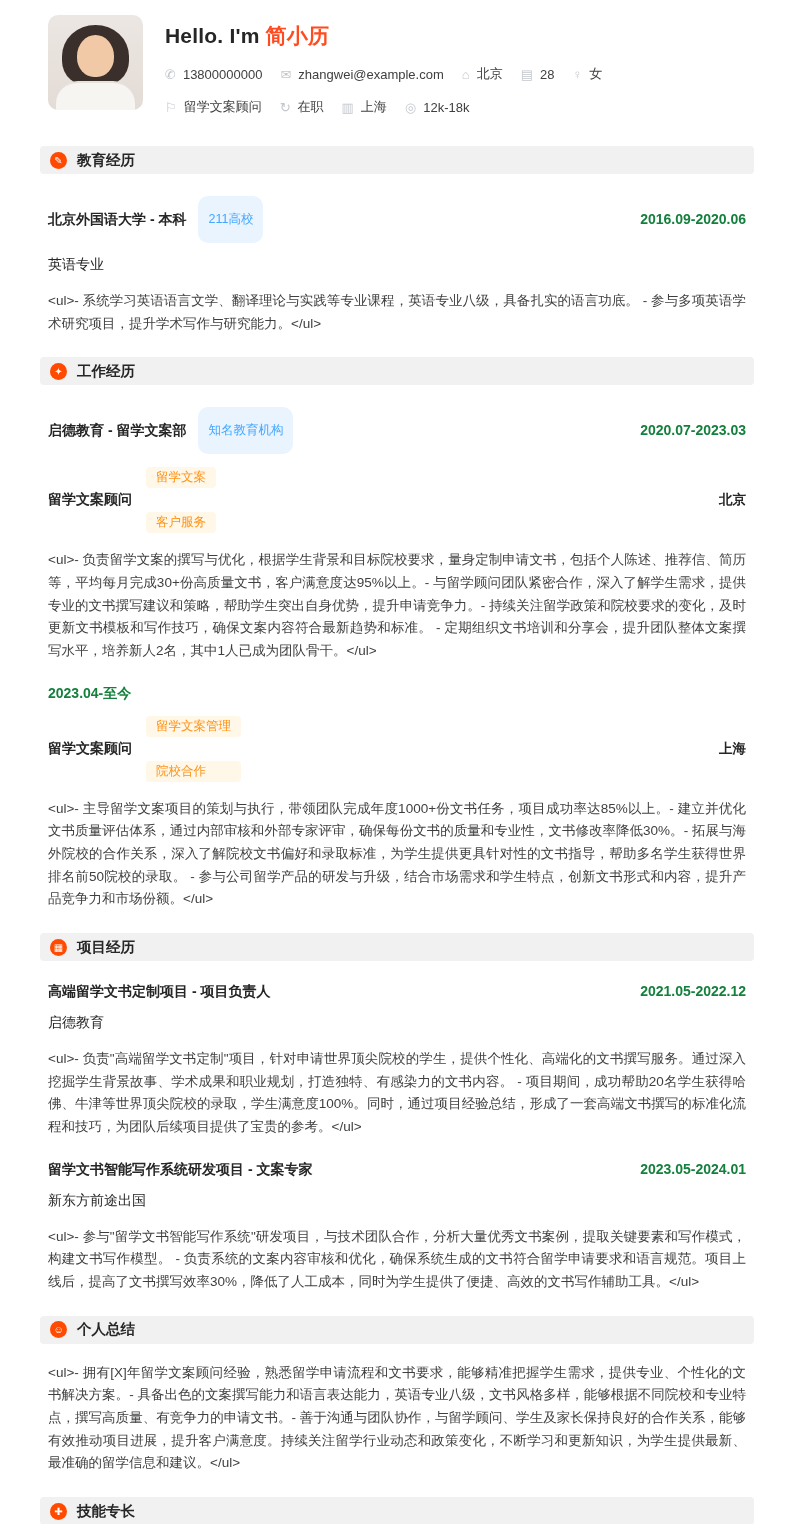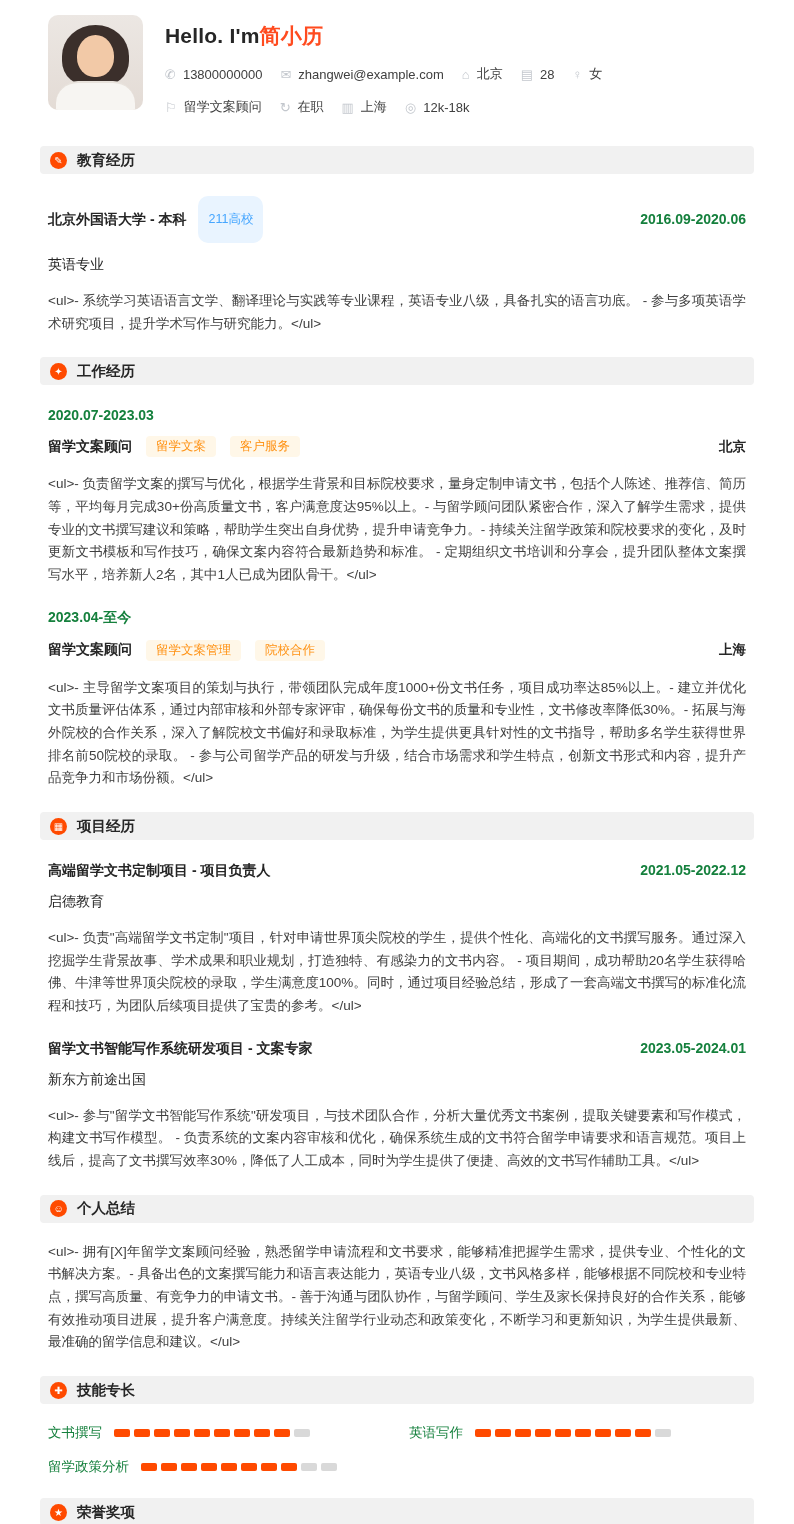--- a/index.html
+++ b/index.html
@@ -22,21 +22,21 @@
   .header{display:flex;gap:22px;padding:0 8px;margin-bottom:30px;}
   .avatar{
     width:95px;height:95px;border-radius:10px;overflow:hidden;position:relative;
     background:linear-gradient(180deg,#ece7e3 0%,#e3dbd5 100%);flex:0 0 auto;
   }
   .av-hair{position:absolute;left:14px;top:10px;width:67px;height:62px;border-radius:50% 50% 42% 42%;background:#3b2f2b;}
   .av-face{position:absolute;left:29px;top:20px;width:37px;height:42px;border-radius:50% 50% 46% 46%;background:#f2c9a7;}
   .av-body{position:absolute;left:8px;top:66px;width:79px;height:40px;border-radius:22px 22px 0 0;background:#f7f5f2;border-top:2px solid #e8e2dc;}
   .head-right{padding-top:7px;flex:1;}
   .hello{font-size:21px;font-weight:bold;color:#262626;letter-spacing:.2px;}
-  .hello .nm{color:var(--name-orange);}
+  .hello .nm{color:var(--name-orange);margin-left:6px;}
   .c-row{display:flex;flex-wrap:wrap;align-items:center;gap:4px 18px;margin-top:15px;font-size:13px;color:#404040;}
   .c-item{display:inline-flex;align-items:center;gap:7px;}
   .c-icon{color:#c3c7cd;font-size:13px;line-height:1;}
 
   
   .sec{margin-top:22px;}
   .sec-bar{
     display:flex;align-items:center;gap:10px;height:28px;
     background:var(--section-bg);border-radius:4px;padding:0 10px;
   }
@@ -50,21 +50,21 @@
   .entry{margin-top:22px;}
   .row{display:flex;justify-content:space-between;align-items:baseline;}
   .e-title{font-size:14px;font-weight:bold;color:#262626;display:flex;align-items:center;}
   .e-date{font-size:14px;font-weight:bold;color:#15803d;white-space:nowrap;}
   .e-sub{font-size:14px;font-weight:normal;color:#262626;}
   .e-loc{font-size:13.5px;font-weight:bold;color:#262626;}
   .badge-blue{
     margin-left:12px;background:var(--badge-bg);color:var(--badge-text);
     font-size:12.5px;font-weight:normal;padding:15px 10px;border-radius:10px;white-space:nowrap;
   }
-  .tags{display:inline-flex;gap:14px;margin-left:14px;}
+  .tags{display:inline-flex;gap:24px;margin-left:14px;flex-direction:column;}
   .tag{
     background:var(--tag-bg);color:var(--tag-text);font-size:12.5px;font-weight:normal;
     padding:2px 10px;border-radius:4px;white-space:nowrap;
   }
   .desc{margin-top:16px;font-size:13.5px;color:#3f3f3f;line-height:1.68;text-align:justify;}
   .sub-row{margin-top:13px;}
 
   
   .skills-grid{display:grid;grid-template-columns:1fr 1fr;gap:16px 24px;margin-top:20px;}
   .skill{display:flex;align-items:center;gap:12px;font-size:13.5px;color:#15803d;}
@@ -162,20 +162,24 @@
 
   <div class="sec">
     <div class="sec-bar">
       <span class="sec-ico">✦</span>
       <span class="sec-title">工作经历</span>
     </div>
     <div class="sec-body">
 
       <div class="entry">
         <div class="row">
+          <span class="e-title">
+            <span>启德教育 - 留学文案部</span>
+            <span class="badge-blue">知名教育机构</span>
+          </span>
           <span class="e-date">2020.07-2023.03</span>
         </div>
         <div class="row sub-row">
           <span class="e-title">
             <span>留学文案顾问</span>
             <span class="tags">
               <span class="tag">留学文案</span>
               <span class="tag">客户服务</span>
             </span>
           </span>

